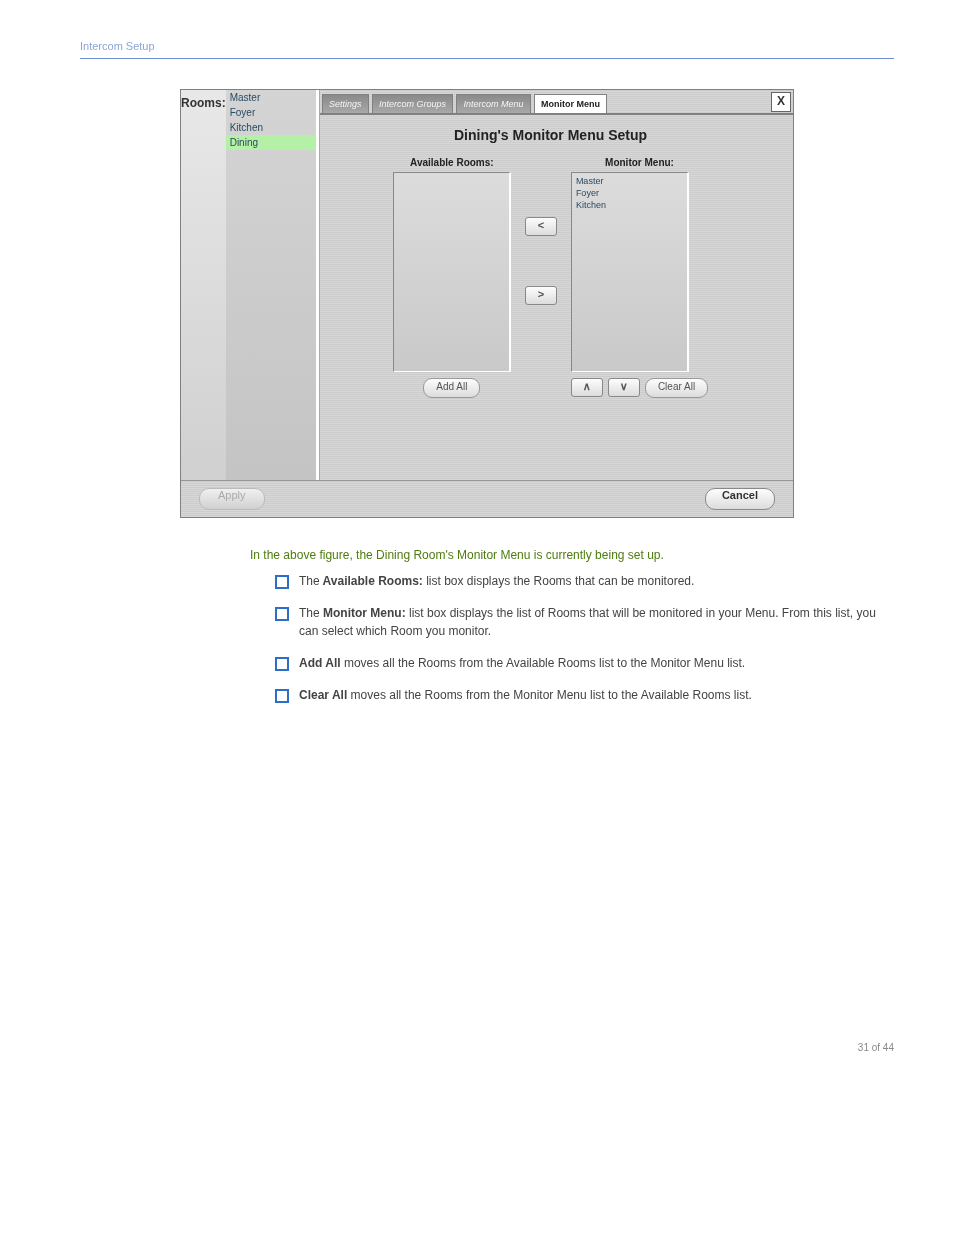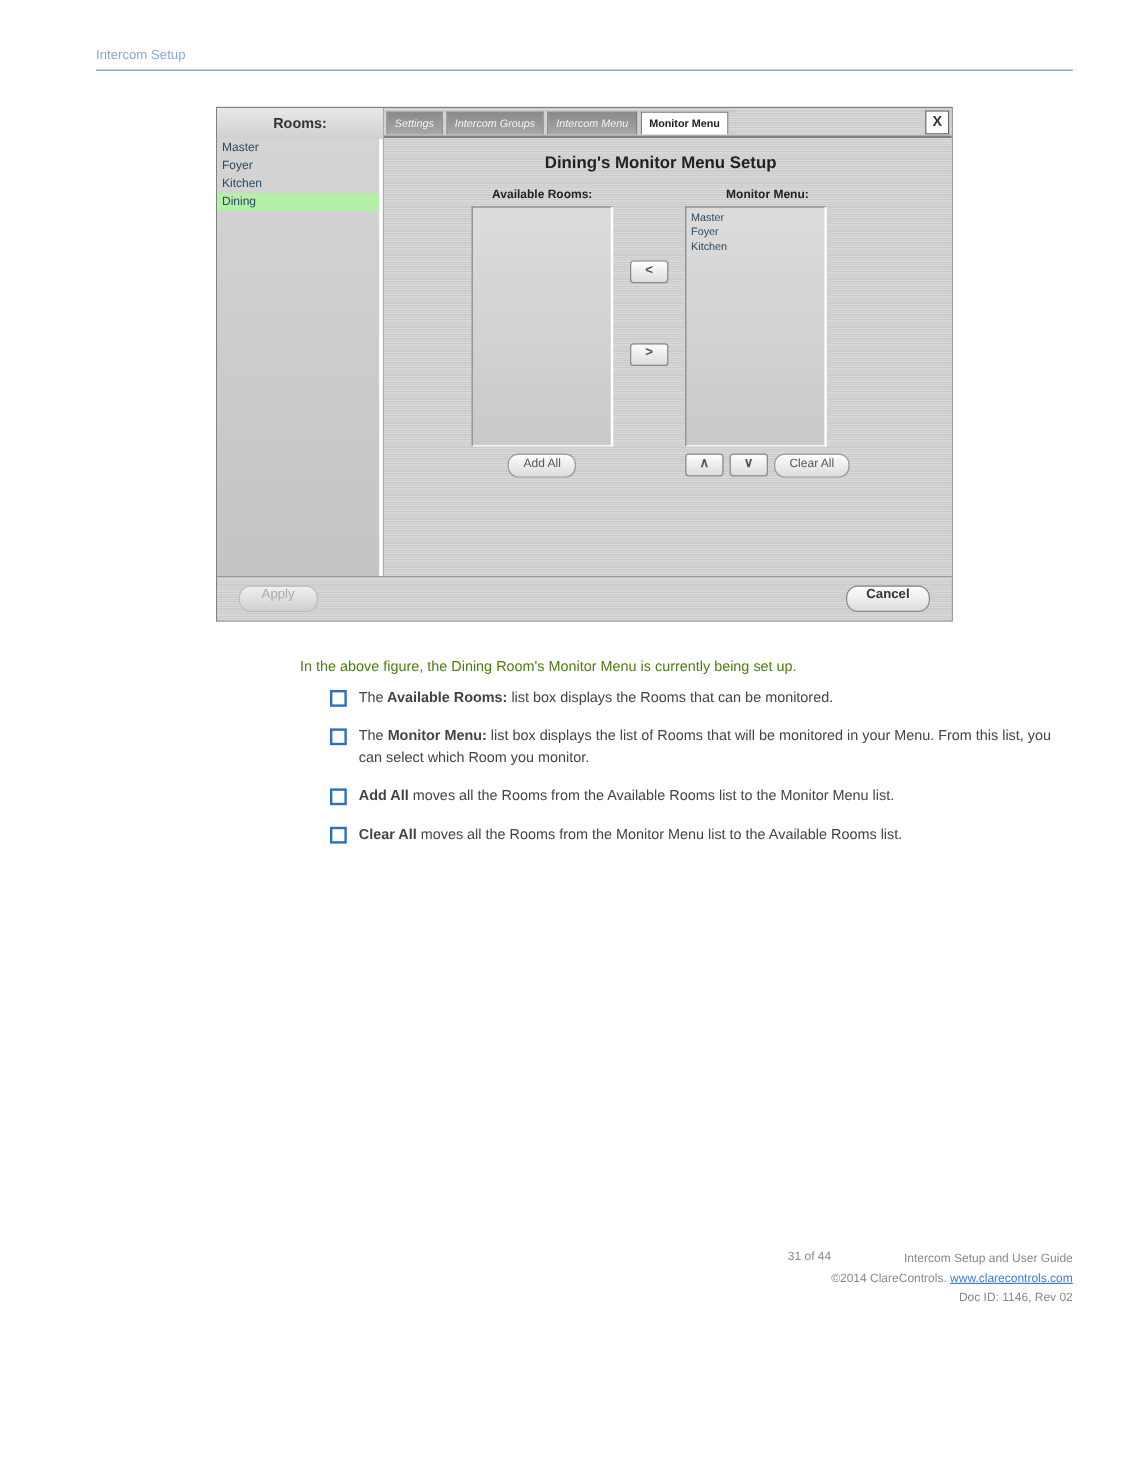--- a/index.html
+++ b/index.html
@@ -50,21 +50,20 @@
   .win-body {
     display: flex;
     min-height: 390px;
   }
   .sidebar {
     width: 138px;
     border-right: 1px solid #aaa;
     background: linear-gradient(180deg,#e2e2e2,#d6d6d6);
     position: relative;
     display: flex;
-    flex-direction: column;
   }
   .sidebar-title {
     font-size: 12px;
     font-weight: bold;
     text-align: center;
     padding: 6px 0;
     color: #333;
     background: linear-gradient(180deg,#e8e8e8,#d0d0d0);
   }
   .rooms-list {
@@ -354,22 +353,14 @@
       <span></span><span class="bold">Add All </span><span>moves all the Rooms from the Available Rooms list to the Monitor Menu list.</span>
     </div>
     <div class="bullet-item">
       <span class="bullet-icon"></span>
       <span></span><span class="bold">Clear All </span><span>moves all the Rooms from the Monitor Menu list to the Available Rooms list.</span>
     </div>
   </div>
 
   <div class="footer">
     <div>31 of 44</div>
-    <div class="footer-right">
-      <div>Intercom Setup and User Guide</div>
-      <div>
-        <span>©2014 ClareControls.</span>
-        <span class="link-blue">www.clarecontrols.com</span>
-      </div>
-      <div>Doc ID: 1146, Rev 02</div>
-    </div>
   </div>
 </div>
 
 </body></html>

